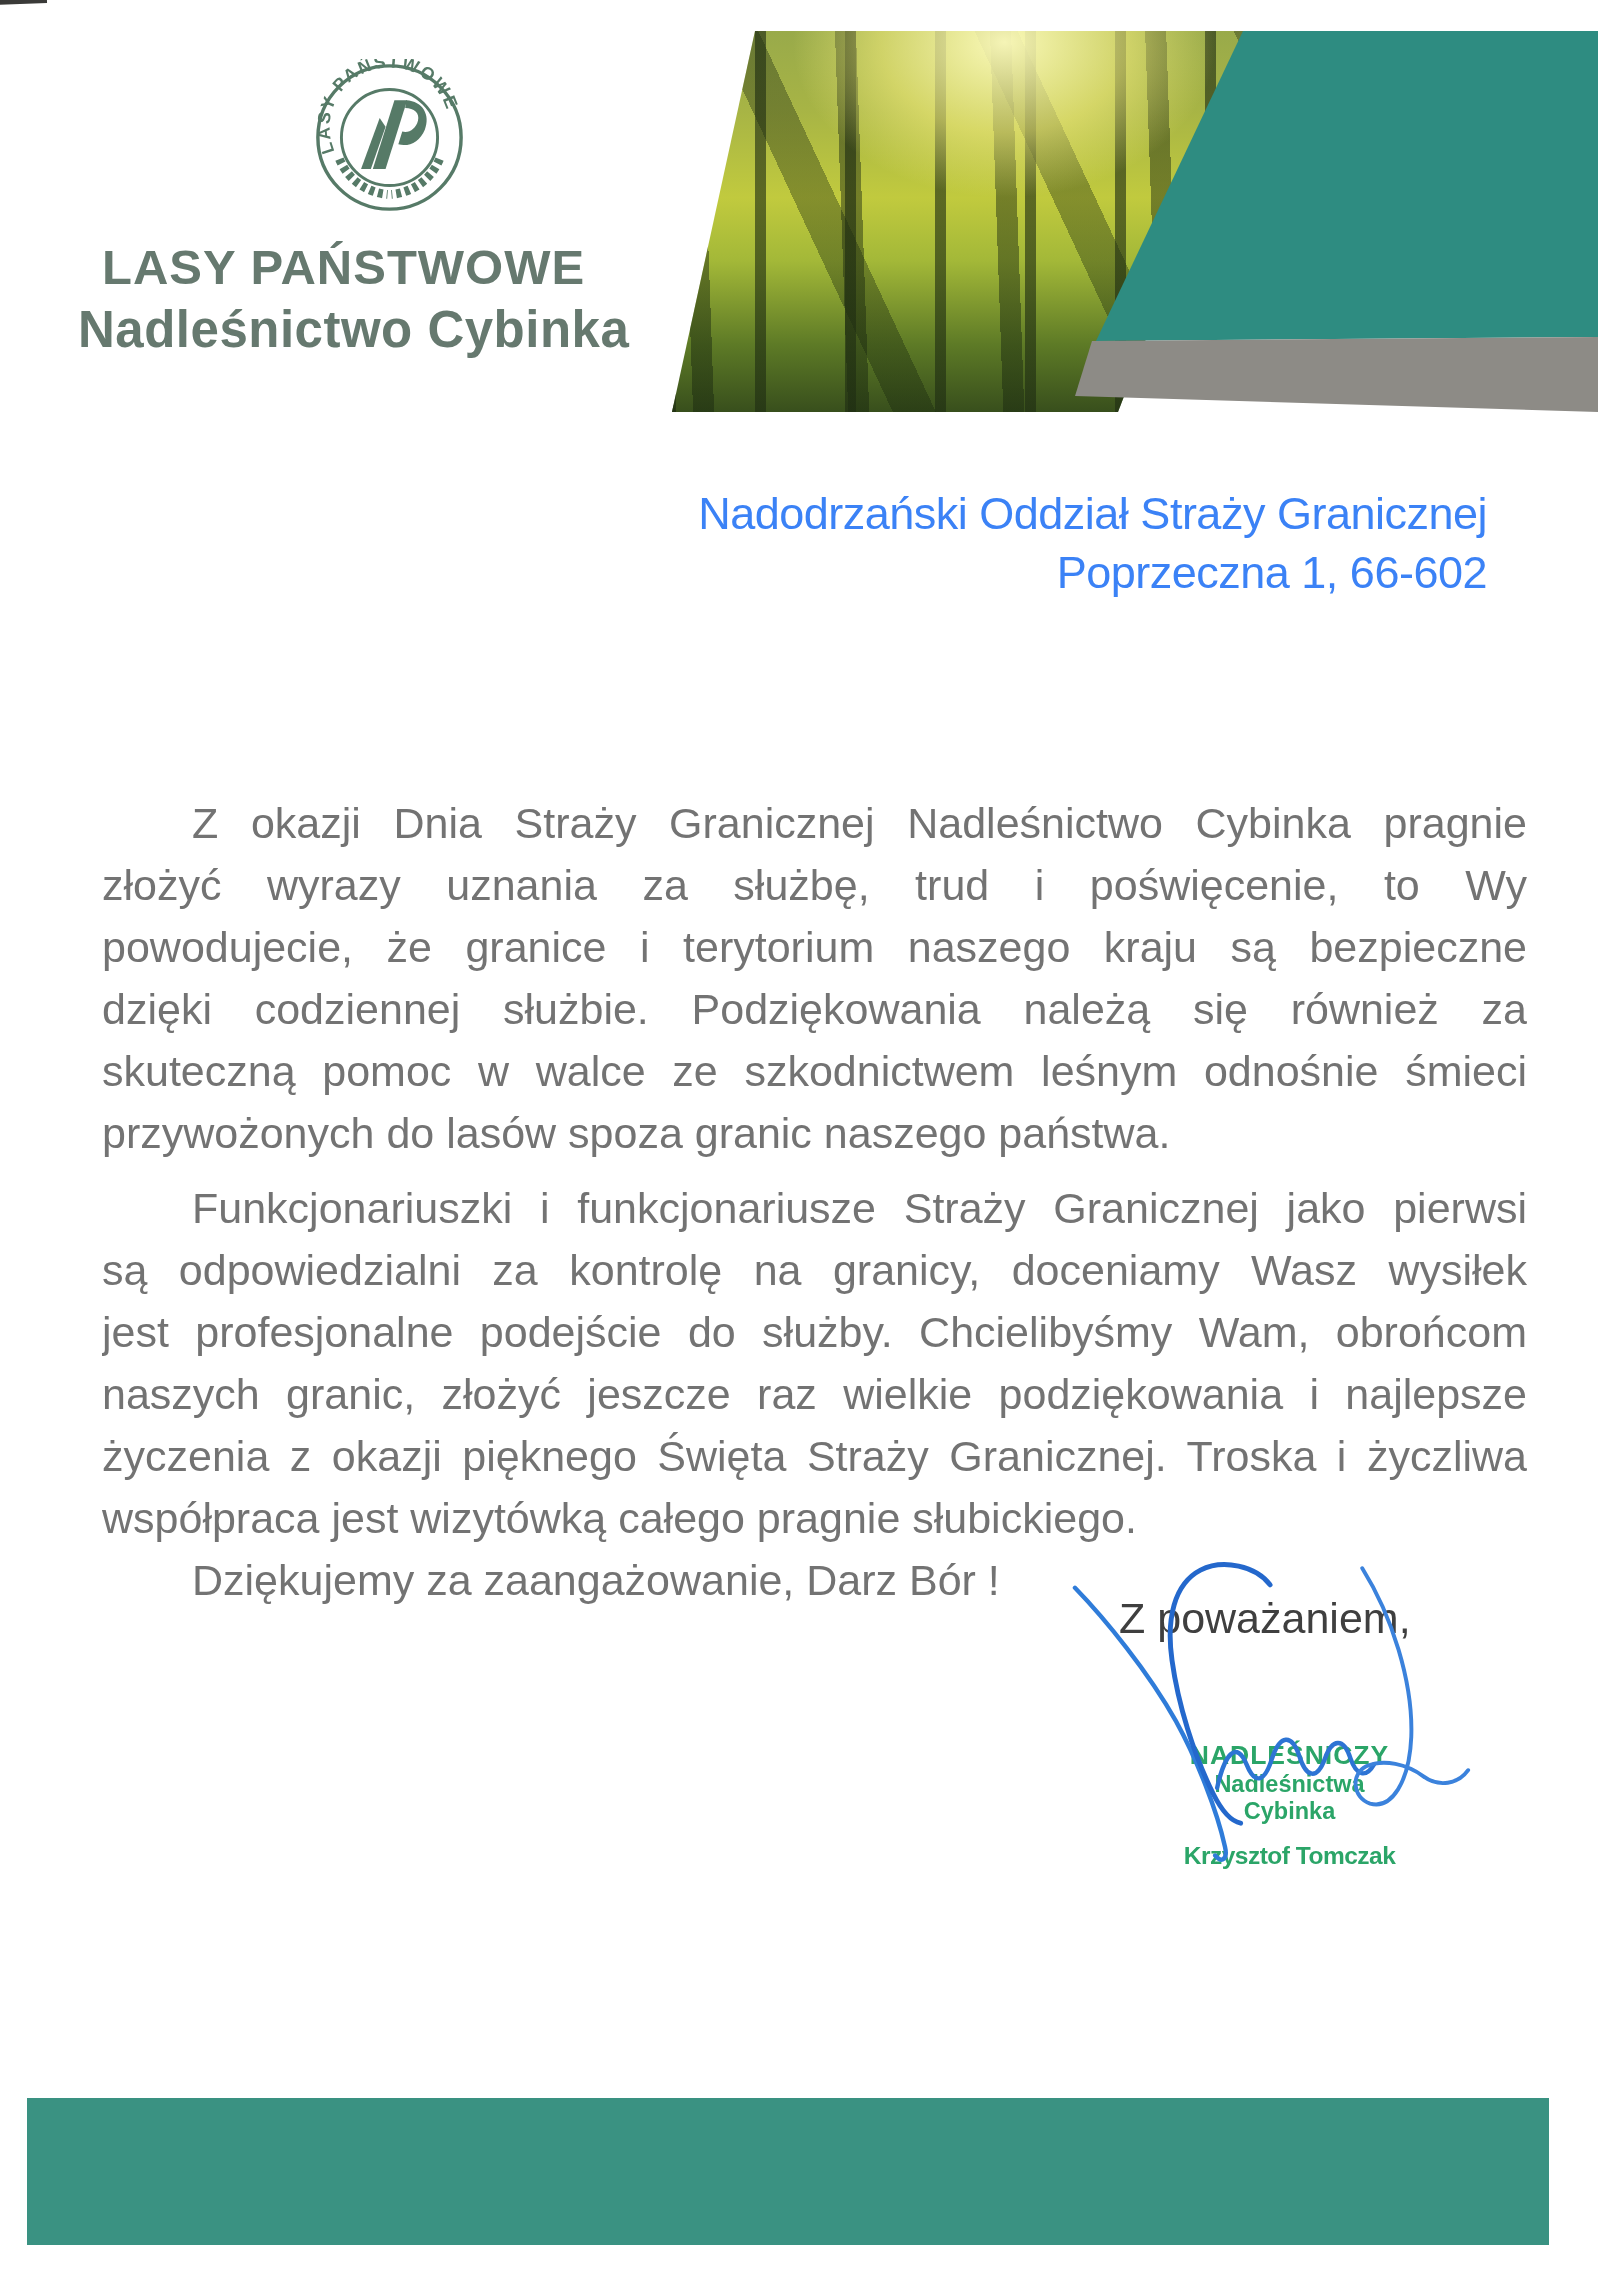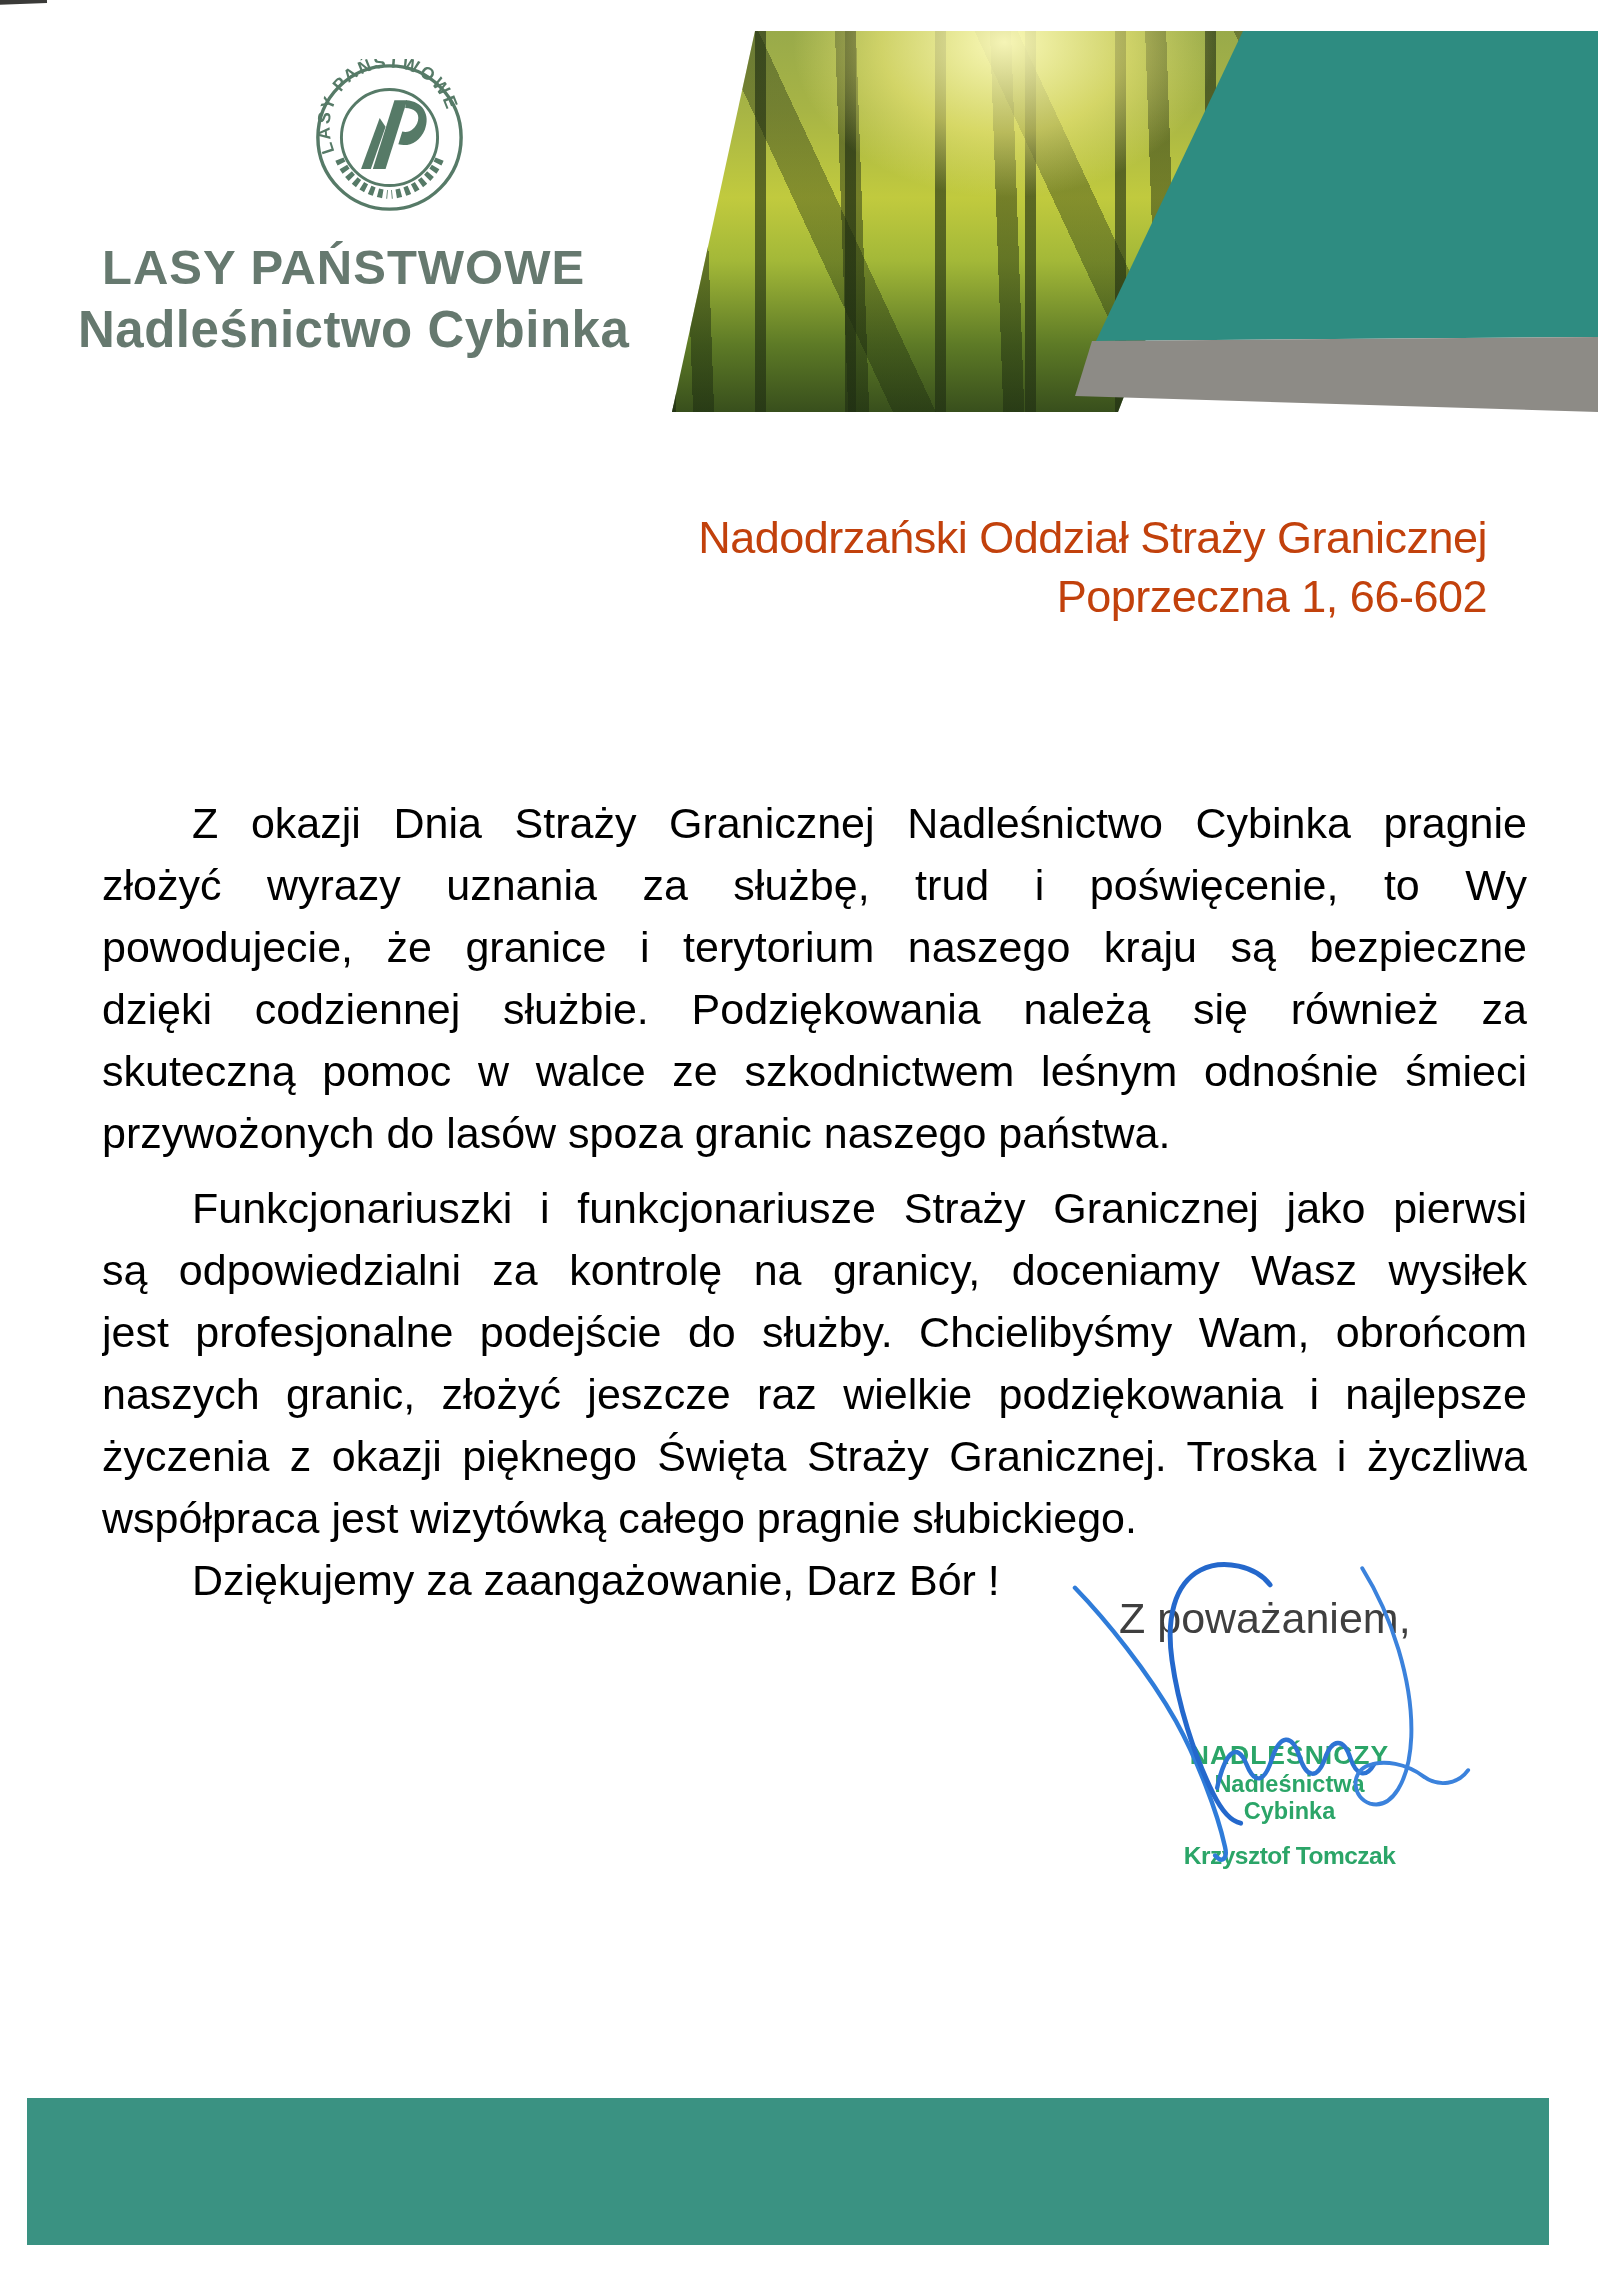--- a/index.html
+++ b/index.html
@@ -26,24 +26,24 @@
   }
   .hero-teal{
     clip-path:polygon(1243px 31px, 1598px 31px, 1598px 337px, 1096px 341px);
     background:#2e8c81;
   }
   .hero-gray{
     clip-path:polygon(1092px 341px, 1598px 337px, 1598px 412px, 1075px 396px);
     background:#8d8b86;
   }
   
-  .recipient{position:absolute; right:133px; top:508px; width:843px; text-align:right; color:#c2410c;}
+  .recipient{position:absolute; right:133px; top:484px; width:843px; text-align:right; color:#3b82f6;}
   .recipient div{font-size:45px; line-height:59px; letter-spacing:-0.5px; white-space:nowrap;}
   
-  .body-text{position:absolute; left:102px; top:792px; width:1425px; font-size:43px; color:#000000;}
+  .body-text{position:absolute; left:102px; top:792px; width:1425px; font-size:43px; color:#737373;}
   .bline{height:62px; line-height:62px; overflow:hidden; white-space:normal;}
   .jline{text-align:justify;}
   .jline::after{content:""; display:inline-block; width:100%; height:0;}
   .indent{text-indent:90px;}
   .pgap{margin-top:13px;}
   
   .valediction{position:absolute; left:1119px; top:1594px; font-size:43px; color:#3f3f3f; white-space:nowrap;}
   .stamp{position:absolute; left:1157px; top:1741px; width:265px; text-align:center; color:#2ba568; font-weight:bold;}
   .stamp-l1{font-size:26.5px; line-height:29px; letter-spacing:1px; white-space:nowrap;}
   .stamp-l2{font-size:23.5px; line-height:28px; white-space:nowrap;}

